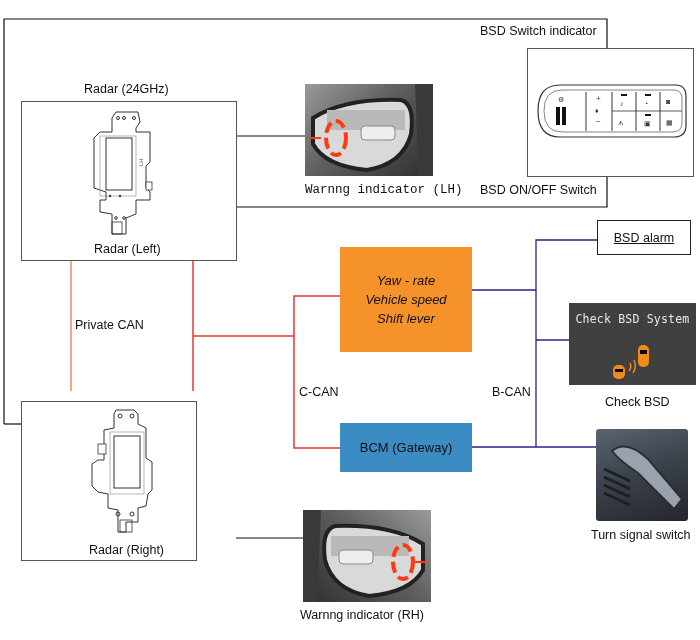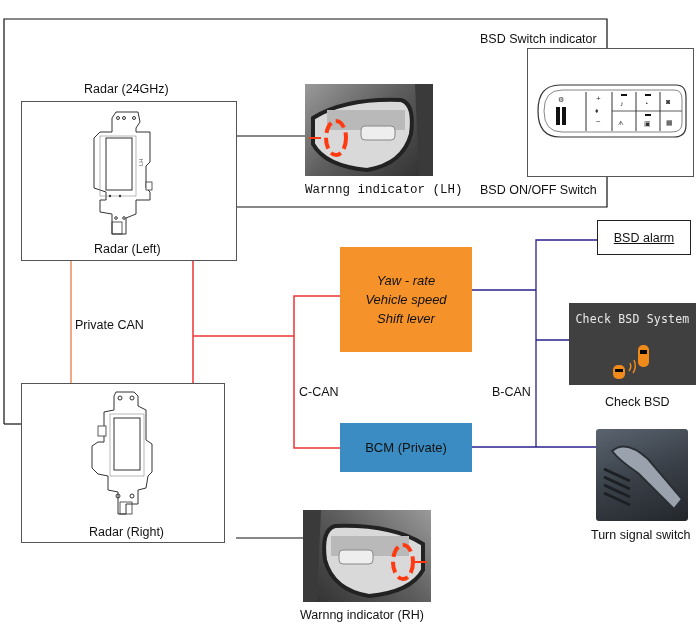--- a/index.html
+++ b/index.html
@@ -54,21 +54,21 @@
       <circle cx="30" cy="88" r="1.2" fill="#333"></circle>
     <circle cx="26" cy="110" r="1.3" fill="none" stroke="#333"></circle>
       <circle cx="34" cy="110" r="1.3" fill="none" stroke="#333"></circle>
     <rect x="22" y="114" width="10" height="12" fill="none" stroke="#333" stroke-width="0.8"></rect>
     <rect x="56" y="74" width="6" height="8" fill="#fff" stroke="#333" stroke-width="0.8"></rect>
     <text x="53" y="58" font-size="6" fill="#555" transform="rotate(-90 53 58)" font-family="Liberation Sans, sans-serif">LH</text>
   </svg>
   <div class="lbl" style="left:72px; top:140px;">Radar (Left)</div>
 </div>
 
-<div class="box" style="left:21px; top:383px; width:204px; height:160px;text-align:center;">
+<div class="box" style="left:21px; top:401px; width:176px; height:160px;text-align:center;">
   <svg class="abs" style="left:66px; top:4px;" width="84" height="130" viewBox="0 0 84 130">
     <path d="M28,4 L46,4 L50,8 L50,18 L58,22 L58,52 L64,56 L64,84 L60,88 L58,100 L50,102 L50,116 L38,116 L38,126 L30,126 L30,104 L20,102 L20,88 L10,86 L4,80 L4,58 L10,54 L16,54 L16,24 L26,22 L26,8 Z" fill="#fff" stroke="#333" stroke-width="1"></path>
     <rect x="26" y="30" width="26" height="52" fill="none" stroke="#333" stroke-width="1"></rect>
     <rect x="22" y="26" width="34" height="62" fill="none" stroke="#888" stroke-width="0.6"></rect>
     <circle cx="32" cy="10" r="2" fill="none" stroke="#333"></circle>
       <circle cx="44" cy="10" r="2" fill="none" stroke="#333"></circle>
     <circle cx="30" cy="108" r="2" fill="none" stroke="#333"></circle>
       <circle cx="44" cy="108" r="2" fill="none" stroke="#333"></circle>
     <rect x="10" y="38" width="8" height="10" fill="#fff" stroke="#333" stroke-width="0.8"></rect>
     <rect x="32" y="114" width="12" height="12" fill="none" stroke="#333" stroke-width="0.8"></rect>
@@ -97,21 +97,21 @@
     <path d="M120,34 Q88,14 32,16 Q18,20 22,50 Q30,80 66,86 Q108,82 120,60 Z" fill="#d9d9d9" stroke="#222" stroke-width="4"></path>
     <rect x="28" y="26" width="78" height="20" fill="#b9b9b9"></rect>
     <rect x="36" y="40" width="34" height="14" rx="4" fill="#eeeeee" stroke="#888"></rect>
     <ellipse cx="100" cy="52" rx="10" ry="17" fill="none" stroke="#ff3a10" stroke-width="4" stroke-dasharray="11 5"></ellipse>
     <line x1="110" y1="52" x2="124" y2="52" stroke="#ff3a10" stroke-width="2"></line>
     <path d="M0,0 L18,0 L14,92 L0,92 Z" fill="#3a3a3a"></path>
   </svg>
 </div>
 <div class="lbl" style="left:300px; top:608px;">Warnng indicator (RH)</div>
 
-<div class="lbl" style="left:480px; top:32px;text-align:center;">BSD Switch indicator</div>
+<div class="lbl" style="left:480px; top:24px;text-align:center;">BSD Switch indicator</div>
 <div class="box" style="left:527px; top:48px; width:167px; height:129px;">
   <svg class="abs" style="left:8px; top:34px;" width="152" height="56" viewBox="0 0 152 56">
     <path d="M24,2 L140,2 Q150,2 150,14 L150,42 Q150,54 138,54 L24,54 Q2,54 2,28 Q2,2 24,2 Z" fill="#fff" stroke="#333" stroke-width="1.2"></path>
     <path d="M26,7 L138,7 Q146,7 146,16 L146,40 Q146,49 136,49 L26,49 Q8,49 8,28 Q8,7 26,7 Z" fill="none" stroke="#666" stroke-width="0.8"></path>
     <line x1="50" y1="9" x2="50" y2="48" stroke="#333"></line>
     <line x1="76" y1="9" x2="76" y2="48" stroke="#333"></line>
     <line x1="100" y1="9" x2="100" y2="48" stroke="#333"></line>
     <line x1="124" y1="9" x2="124" y2="48" stroke="#333"></line>
     <line x1="76" y1="28" x2="146" y2="28" stroke="#333" stroke-width="0.8"></line>
     <rect x="20" y="24" width="4" height="18" fill="#111"></rect>
@@ -133,21 +133,21 @@
 </div>
 <div class="lbl" style="left:480px; top:183px;">BSD ON/OFF Switch</div>
 
 <div class="orange" style="left:340px; top:247px; width:132px; height:105px;">
   <div>Yaw - rate</div>
   <div>Vehicle speed</div>
   <div>Shift lever</div>
 </div>
 
 <div class="blue" style="left:340px; top:423px; width:132px; height:49px;">
-  <span>BCM (Private)</span>
+  <span>BCM (Gateway)</span>
 </div>
 
 <div class="box" style="left:597px; top:220px; width:94px; height:35px; border:1px solid #222; display:flex; align-items:center; justify-content:center;text-decoration:underline;">
   <span style="font-size:12.5px;">BSD alarm</span>
 </div>
 
 <div class="checkbsd" style="left:569px; top:303px; width:127px; height:82px;">
   <div class="ttl">Check BSD System</div>
   <svg class="abs" style="left:40px; top:40px;" width="50" height="40" viewBox="0 0 50 40">
     <rect x="29" y="2" width="11" height="22" rx="5" fill="#f08a1a"></rect>

